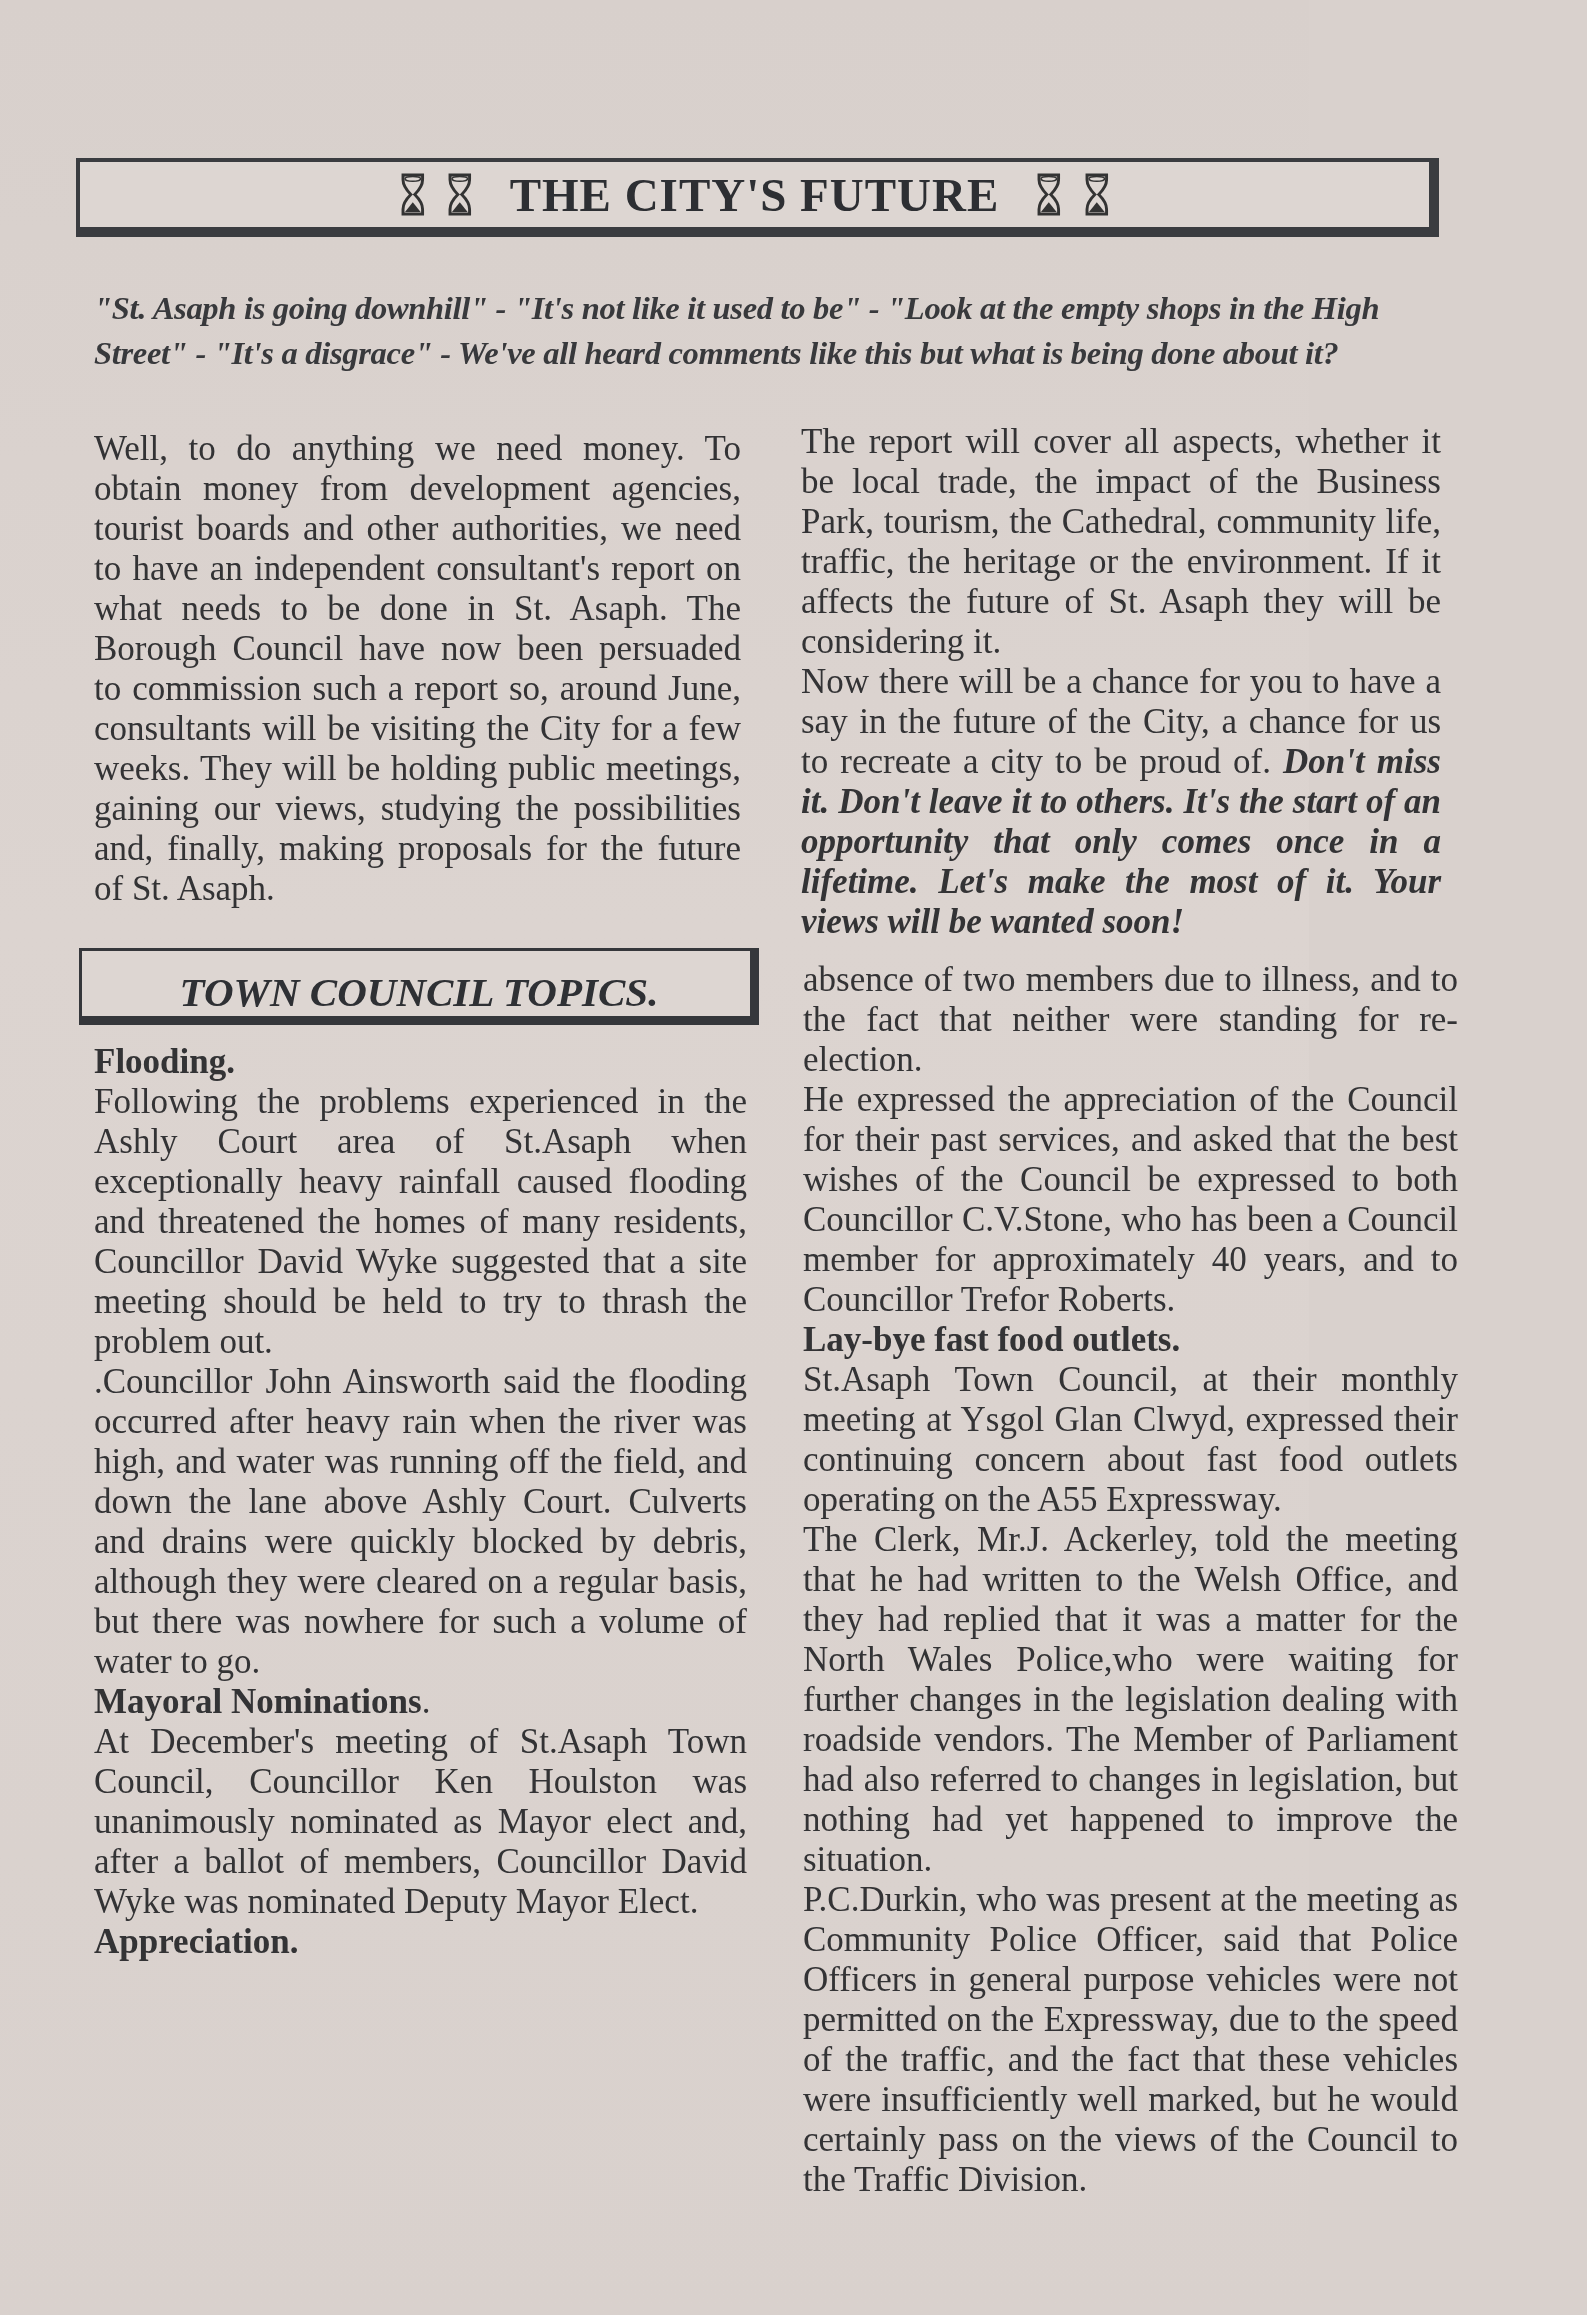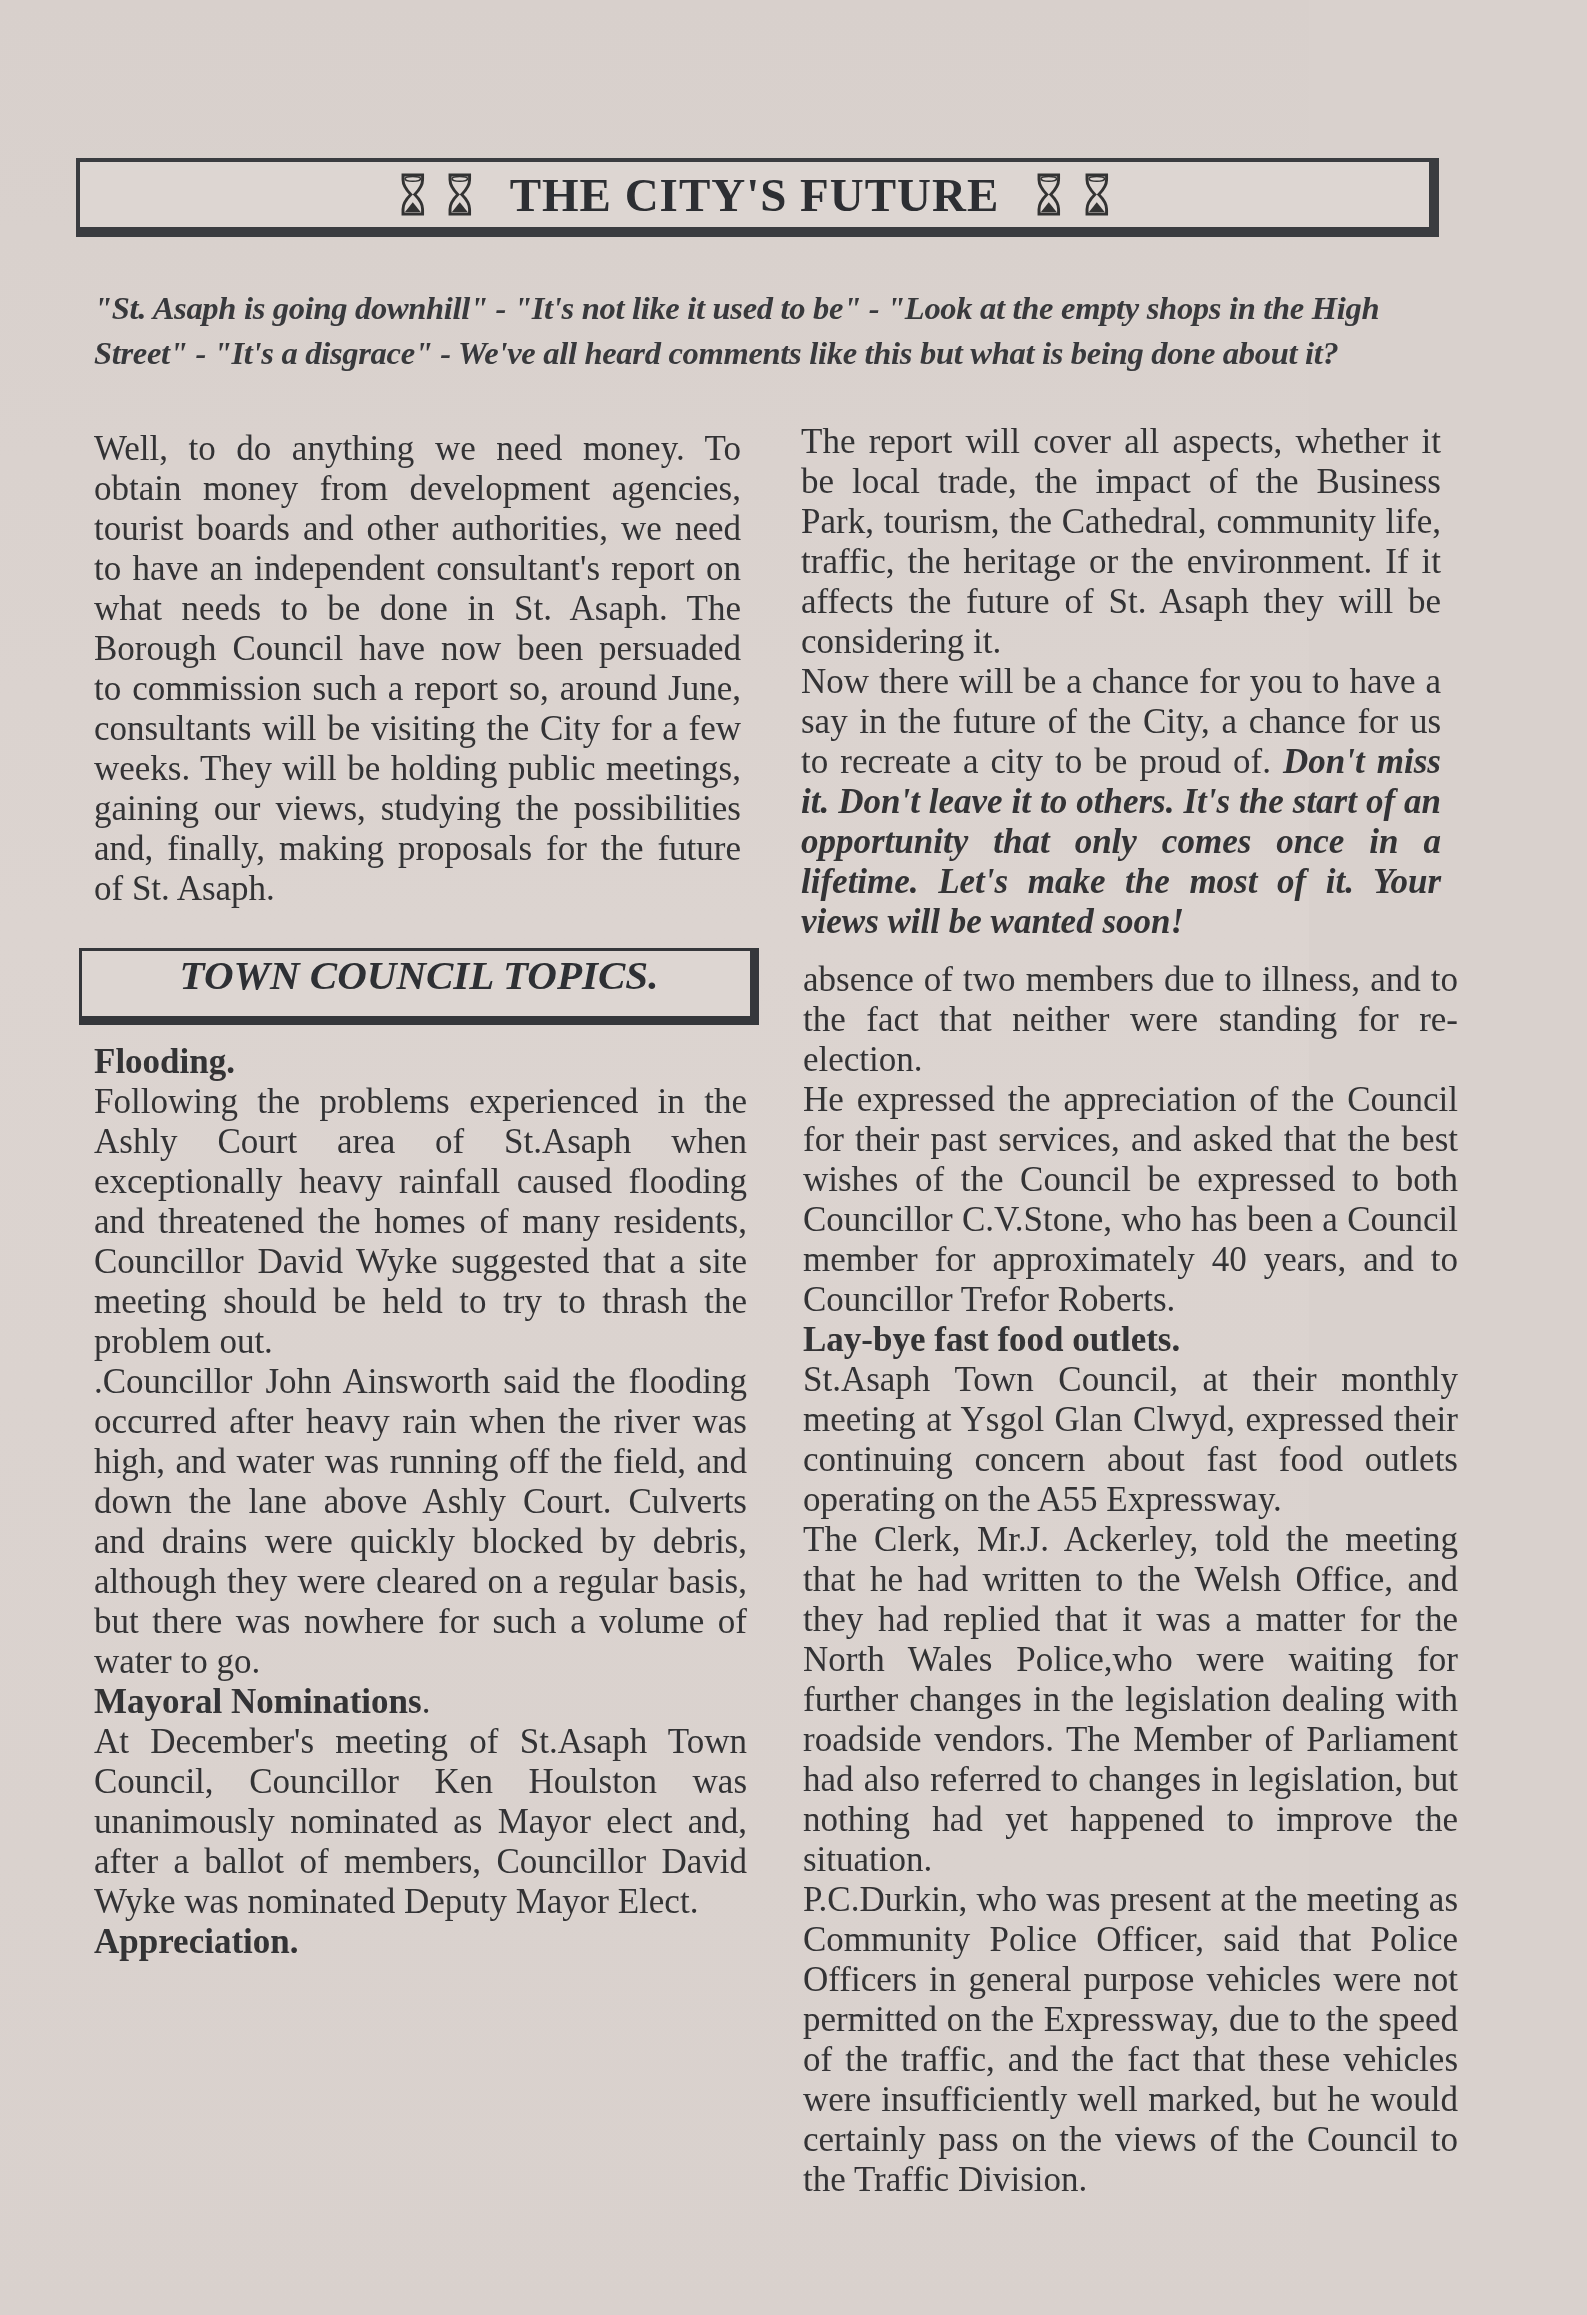--- a/index.html
+++ b/index.html
@@ -45,21 +45,21 @@
   .col .bold { font-weight: bold; font-style: italic; }
   .col-a { left: 94px; top: 429px; width: 647px; }
   .col-b { left: 801px; top: 422px; width: 640px; }
   .col-c { left: 94px; top: 1032px; width: 653px; margin-top: 10px; }
   .col-d { left: 803px; top: 936px; width: 655px; margin-top: 24px; }
   .section-box {
     position: absolute; left: 79px; top: 948px; width: 680px; height: 77px;
     border: 3.9px solid #35373b;
     border-right-width: 9.9px; border-bottom-width: 9.9px;
     box-sizing: border-box;
-    display: flex; align-items: flex-start; justify-content: center;
+    display: flex; align-items: flex-end; justify-content: center;
     background: #ddd6d2;
     padding-left: 6px;
   }
   .section-title {
     font-family: "Liberation Serif", serif; font-style: italic; font-weight: bold;
     font-size: 41px; color: #2e3034;
   }
   .sub { font-weight: bold; }
 </style>
 </head>

